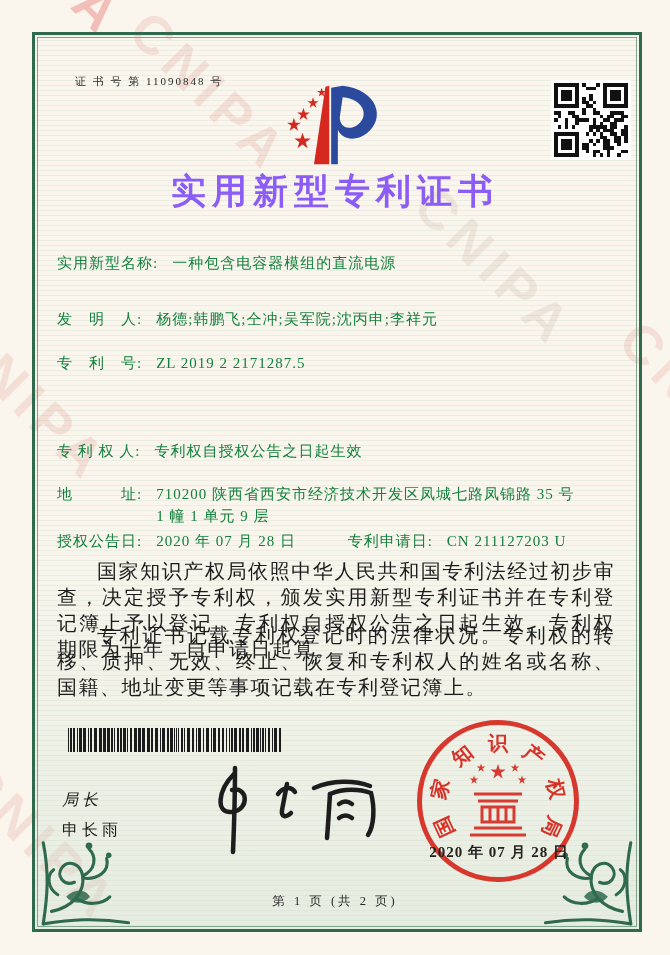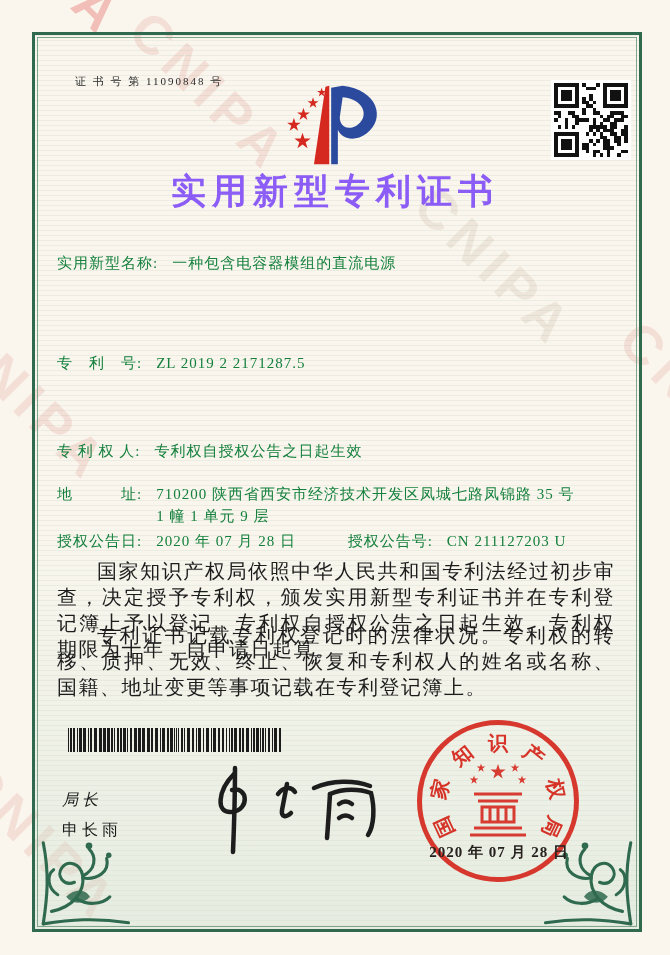--- a/index.html
+++ b/index.html
@@ -243,32 +243,35 @@
         <rect x="1" y="15" width="5" height="5" fill="#fff"></rect>
         <rect x="2" y="16" width="3" height="3" fill="#111"></rect>
       </svg>
   </div>
 
   <div id="title">实用新型专利证书</div>
 
   <div class="frow" style="top:252px;">
     <span class="flabel">实用新型名称:</span><span class="fvalue">一种包含电容器模组的直流电源</span>
   </div>
+  <div class="frow" style="top:308px;">
+    <span class="flabel">发　明　人:</span><span class="fvalue">杨德;韩鹏飞;仝冲;吴军院;沈丙申;李祥元</span>
+  </div>
   <div class="frow" style="top:352px;">
     <span class="flabel">专　利　号:</span><span class="fvalue">ZL 2019 2 2171287.5</span>
   </div>
   <div class="frow" style="top:440px;">
     <span class="flabel">专 利 权 人:</span><span class="fvalue">专利权自授权公告之日起生效</span>
   </div>
   <div class="frow" style="top:483px;">
     <span class="flabel">地　　　址:</span><span class="fvalue" style="max-width:420px;">710200 陕西省西安市经济技术开发区凤城七路凤锦路 35 号 1 幢 1 单元 9 层</span>
   </div>
   <div class="frow" style="top:530px;">
     <span class="flabel">授权公告日:</span><span class="fvalue">2020 年 07 月 28 日</span>
-    <span class="flabel" style="margin-left:48px;">授权公告号:</span><span class="fvalue">CN 211127203 U</span>
+    <span class="flabel" style="margin-left:48px;">专利申请日:</span><span class="fvalue">CN 211127203 U</span>
   </div>
 
   <div class="para" style="top:558px;">国家知识产权局依照中华人民共和国专利法经过初步审查，决定授予专利权，颁发实用新型专利证书并在专利登记簿上予以登记。专利权自授权公告之日起生效。专利权期限为十年，自申请日起算。</div>
   <div class="para" style="top:622px;">专利证书记载专利权登记时的法律状况。专利权的转移、质押、无效、终止、恢复和专利权人的姓名或名称、国籍、地址变更等事项记载在专利登记簿上。</div>
 
   <div id="barcode">
     <svg id="bcsvg" viewBox="0 0 220 24" preserveAspectRatio="none">
         <rect x="0" y="0" width="1" height="24" fill="#1b1b1b"></rect>
         <rect x="2" y="0" width="2" height="24" fill="#1b1b1b"></rect>
         <rect x="5" y="0" width="2" height="24" fill="#1b1b1b"></rect>
@@ -371,14 +374,15 @@
         <path d="M18,41 H58"></path>
         <path d="M22,47 H54 V62 H22 Z"></path>
         <path d="M30,47 V62 M38,47 V62 M46,47 V62"></path>
         <path d="M14,68 H62"></path>
         <path d="M10,75 H66"></path>
       </g>
     </svg>
   </div>
   <div id="seal-date">2020 年 07 月 28 日</div>
 
+  <div id="footer">第 1 页 (共 2 页)</div>
 
 </div>
 
 </body></html>

